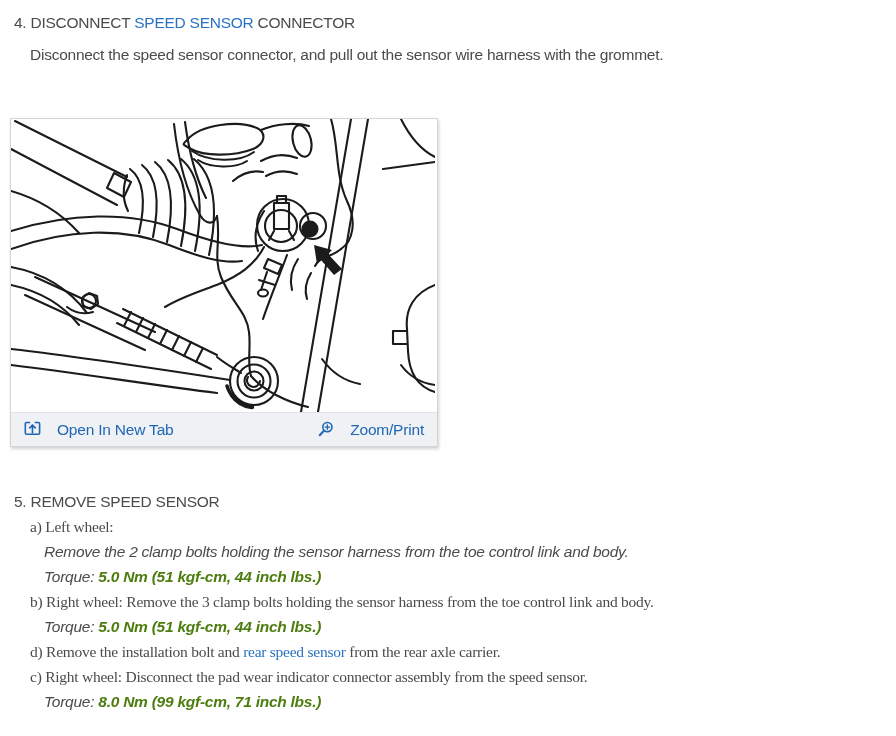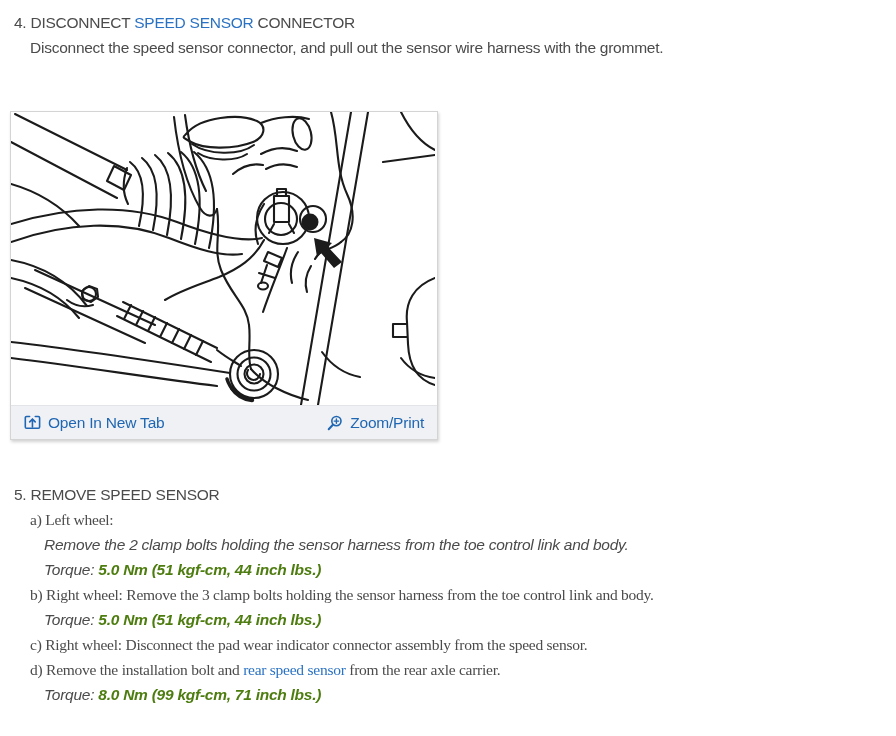--- a/index.html
+++ b/index.html
@@ -6,35 +6,35 @@
   body{
     width:896px;height:736px;background:#ffffff;overflow:hidden;
     font-family:"Liberation Sans",sans-serif;
     font-size:15.5px;letter-spacing:-0.25px;color:#4b4b4b;
   }
   .line{line-height:25px;white-space:nowrap;}
   .ind0{margin-left:14px;}
   .ind1{margin-left:30px;font-family:Liberation Serif, serif;}
   .ind2{margin-left:44px;font-style:italic;}
   .step4-title{margin:12px 8px 0 14px;line-height:22px;}
-  .step4-desc{margin:3px 0 0 30px;line-height:22px;}
+  .step4-desc{margin:10px 0 0 30px;line-height:22px;}
   a.inline-link{color:#2a72c3;text-decoration:none;cursor:pointer;}
   .torque-bold{font-weight:bold;color:#4d7c0f;}
   
   .figure-card{
     margin:52px 0 0 10px;width:426px;background:#fff;
     border:1px solid #d4d4d4;box-shadow:1px 2px 3px rgba(0,0,0,0.18);
   }
   .figure-canvas{width:424px;height:293px;background:#fff;overflow:hidden;}
   .figure-footer{
     height:33px;background:#eff1f4;border-top:1px solid #e2e4e7;
     display:flex;justify-content:space-between;align-items:center;padding:0 13px;
   }
   .footer-link{
-    display:flex;align-items:center;gap:7px;color:#1f66b3;
+    display:flex;align-items:flex-start;gap:16px;color:#1f66b3;
     font-size:15.5px;text-decoration:none;cursor:pointer;letter-spacing:-0.2px;
   }
   .step5{margin-top:42px;}
 </style>
 </head>
 <body>
 
 <div class="step4-title line">
   <span>4. DISCONNECT </span><a class="inline-link">SPEED SENSOR</a><span> CONNECTOR</span>
 </div>
@@ -160,21 +160,21 @@
   <div class="line ind2">Remove the 2 clamp bolts holding the sensor harness from the toe control link and body.</div>
   <div class="line ind2">
     <span>Torque: </span><span class="torque-bold">5.0 Nm (51 kgf-cm, 44 inch lbs.)</span>
   </div>
 
   <div class="line ind1">b) Right wheel: Remove the 3 clamp bolts holding the sensor harness from the toe control link and body.</div>
   <div class="line ind2">
     <span>Torque: </span><span class="torque-bold">5.0 Nm (51 kgf-cm, 44 inch lbs.)</span>
   </div>
 
-  <div class="line ind1">c) Right wheel: Disconnect the pad wear indicator connector assembly from the speed sensor.</div>
-
   <div class="line ind1">
     <span>d) Remove the installation bolt and </span><a class="inline-link">rear speed sensor</a><span> from the rear axle carrier.</span>
   </div>
+
+  <div class="line ind1">c) Right wheel: Disconnect the pad wear indicator connector assembly from the speed sensor.</div>
   <div class="line ind2">
     <span>Torque: </span><span class="torque-bold">8.0 Nm (99 kgf-cm, 71 inch lbs.)</span>
   </div>
 </div>
 
 </body></html>

